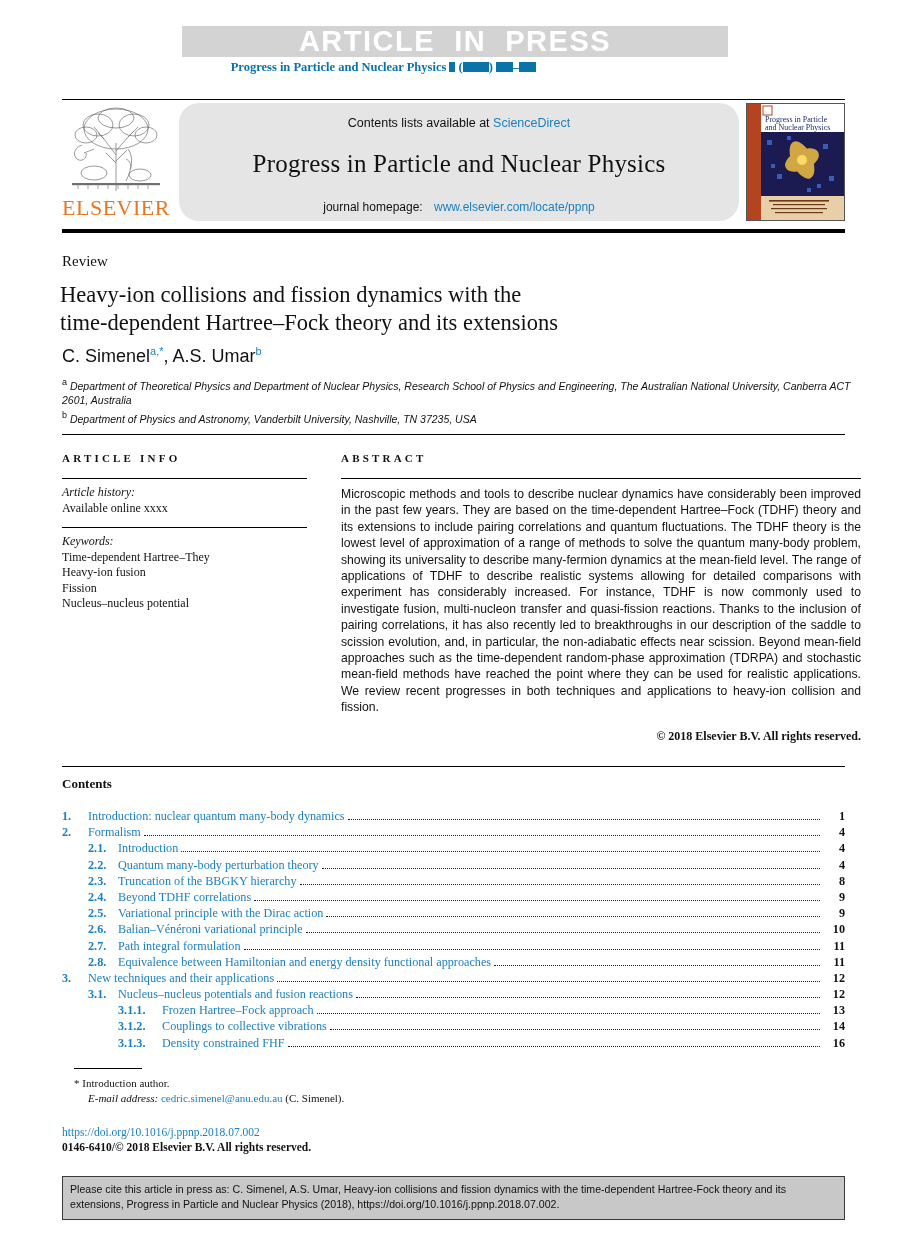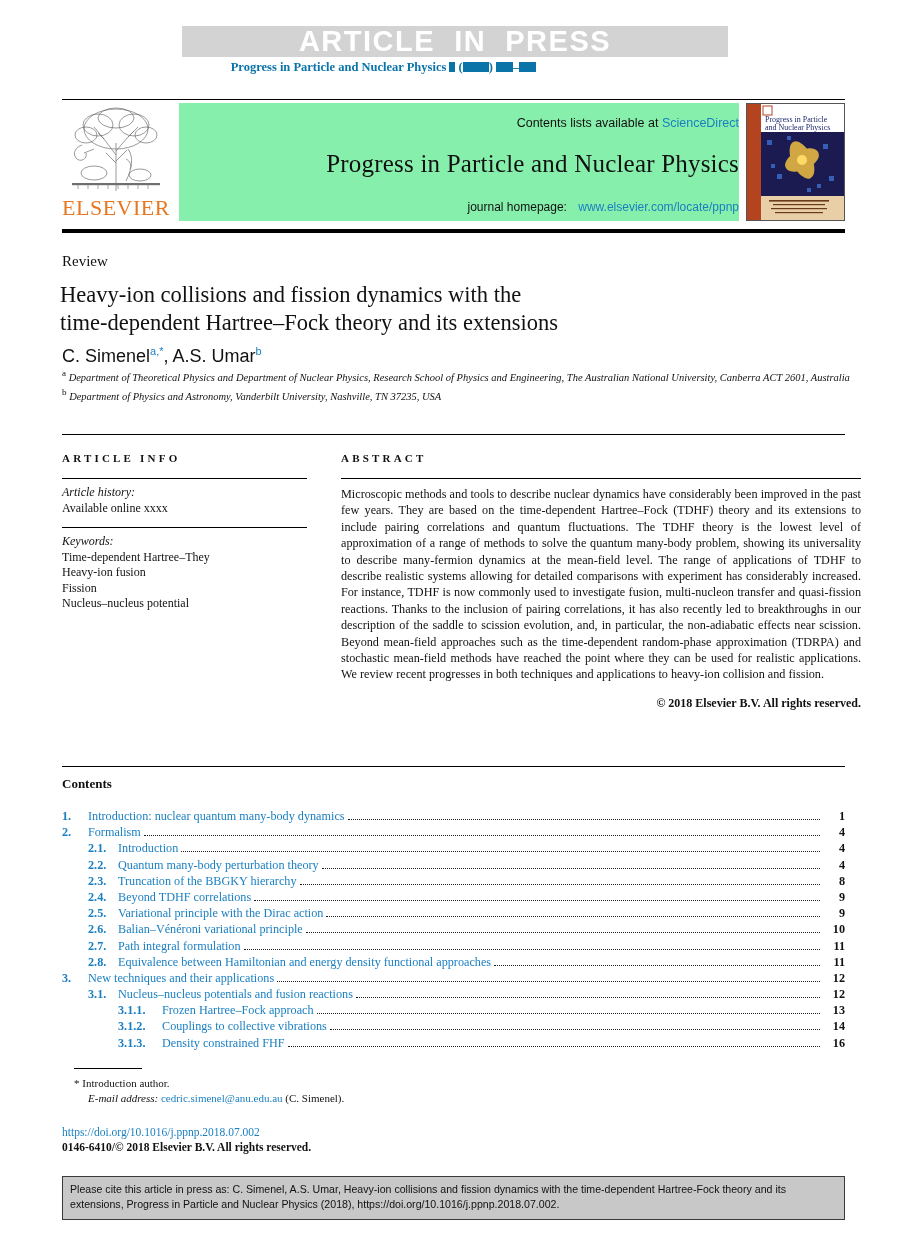--- a/index.html
+++ b/index.html
@@ -106,22 +106,23 @@
     letter-spacing: 0.5px;
     color: #e87722;
     font-weight: normal;
   }
   .masthead-center {
     position: absolute;
     left: 117px;
     top: 4px;
     width: 560px;
     height: 118px;
-    background: #86efac;
-    text-align: right;
+    background: #e5e5e5;
+    text-align: center;
+    border-radius: 20px;
   }
   .contents-line {
     margin-top: 13px;
     font-family: "Liberation Sans", sans-serif;
     font-size: 12.5px;
     color: #111;
   }
   .sd-link { color: #1a7fc1; }
   .journal-title {
     margin-top: 20px;
@@ -187,23 +188,23 @@
     color: #111;
   }
   .aff-mark {
     font-size: 11px;
     vertical-align: super;
     color: #1a7fc1;
   }
   .affiliations {
     position: absolute;
     left: 62px;
-    top: 366px;
+    top: 375px;
     width: 790px;
-    font-family: Liberation Serif, serif;
+    font-family: Liberation Sans, sans-serif;
     font-style: italic;
     font-size: 10.5px;
     line-height: 14.5px;
     color: #111;
   }
   .aff-sup {
     font-style: normal;
     font-size: 9px;
     vertical-align: super;
   }
@@ -258,21 +259,21 @@
     top: 452px;
     width: 520px;
   }
   .abstract-rule {
     height: 1px;
     background: #000;
     margin-top: 14px;
   }
   .abstract-text {
     margin-top: 7px;
-    font-family: Liberation Serif, serif;
+    font-family: Liberation Sans, sans-serif;
     font-size: 12.2px;
     line-height: 16.4px;
     text-align: justify;
     color: #111;
   }
   .copyright-line {
     margin-top: 13px;
     text-align: right;
     font-family: "Liberation Serif", serif;
     font-weight: bold;

